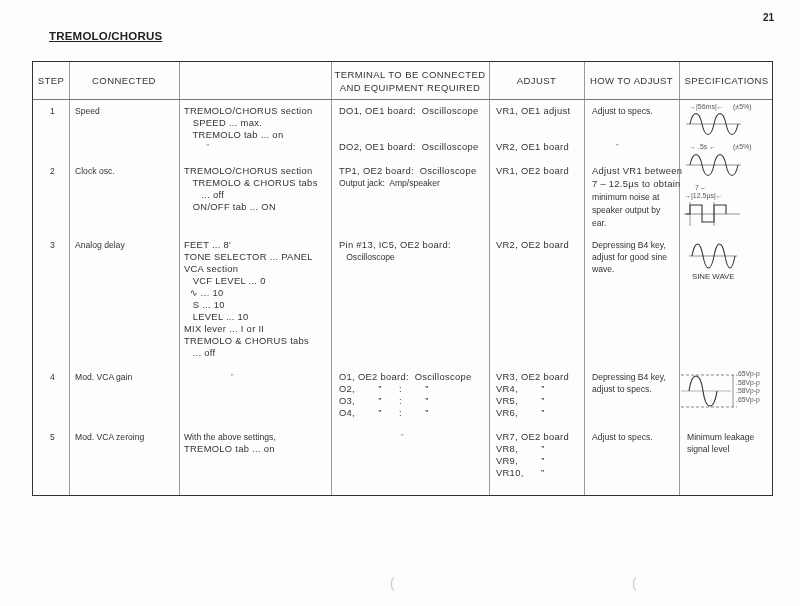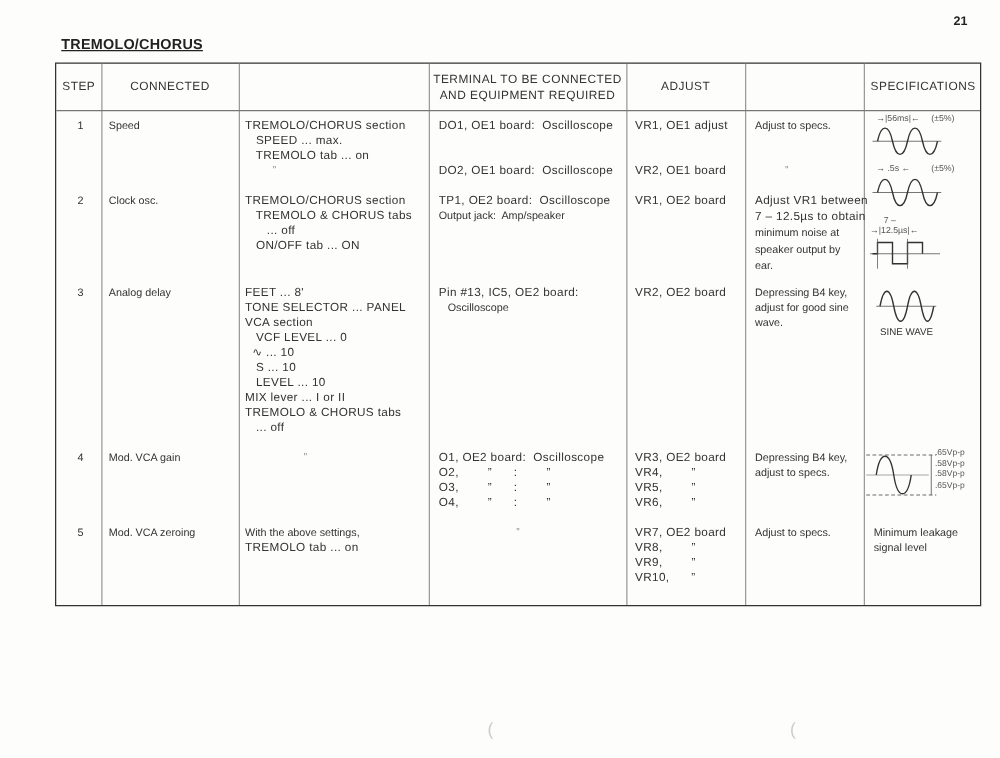--- a/index.html
+++ b/index.html
@@ -3,22 +3,22 @@
 <meta charset="utf-8">
 <style>
   html, body { margin:0; padding:0; }
   body {
     width:800px; height:606px; background:#fdfdfc; position:relative; overflow:hidden;
     font-family:"Liberation Sans", "DejaVu Sans", sans-serif; color:#2a2a2a;
   }
   .page-number { position:absolute; right:26px; top:12px; font-size:10px; font-weight:bold; color:#222; }
   .section-title { position:absolute; left:33px; top:30px; font-size:11.5px; font-weight:bold; text-decoration:underline; letter-spacing:0.2px; color:#222;margin-left:16px; }
   .tbl {
-    position:absolute; left:32px; top:50px; width:741px; height:435px;
-    border:1.3px solid #333; box-sizing:border-box;margin-left:12px;
+    position:absolute; left:32px; top:61px; width:741px; height:435px;
+    border:1.3px solid #333; box-sizing:border-box;
   }
   .col-line { position:absolute; top:0; bottom:0; width:0; border-left:1px solid #9a9a9a; }
   .hdr-line { position:absolute; left:0; right:0; top:37px; border-top:1px solid #777; }
   .hdr { position:absolute; top:0; height:37px; display:flex; align-items:center; justify-content:center; text-align:center; font-size:9.5px; letter-spacing:0.4px; line-height:13px; color:#333; }
   .cell { position:absolute; font-size:8.6px; line-height:12.2px; color:#333; white-space:pre; }
   .big { font-size:9.4px; letter-spacing:0.3px; }
   .sm { font-size:7.8px; }
   .ditto { color:#777; font-size:8px; }
   .bottom-marks { position:absolute; top:575px; font-size:14px; color:#ccc; }
   svg { position:absolute; overflow:visible; }
@@ -40,20 +40,21 @@
   <div class="col-line" style="left:646px"></div>
   <div class="hdr-line"></div>
 
   <div class="hdr" style="left:0;width:36px">STEP</div>
   <div class="hdr" style="left:36px;width:110px">CONNECTED</div>
   <div class="hdr" style="left:298px;width:158px;flex-direction:column">
     <span>TERMINAL TO BE CONNECTED</span>
     <span>AND EQUIPMENT REQUIRED</span>
   </div>
   <div class="hdr" style="left:456px;width:95px">ADJUST</div>
+  <div class="hdr" style="left:551px;width:95px">HOW TO ADJUST</div>
   <div class="hdr" style="left:646px;width:95px">SPECIFICATIONS</div>
 
   <div class="cell" style="left:17px;top:43px">1</div>
   <div class="cell" style="left:42px;top:43px">Speed</div>
   <div class="cell big" style="left:151px;top:43px">TREMOLO/CHORUS section</div>
   <div class="cell big" style="left:151px;top:55px">   SPEED ... max.</div>
   <div class="cell big" style="left:151px;top:67px">   TREMOLO tab ... on</div>
   <div class="cell ditto" style="left:151px;top:79px">          ”</div>
   <div class="cell big" style="left:306px;top:43px">DO1, OE1 board:  Oscilloscope</div>
   <div class="cell big" style="left:306px;top:79px">DO2, OE1 board:  Oscilloscope</div>

